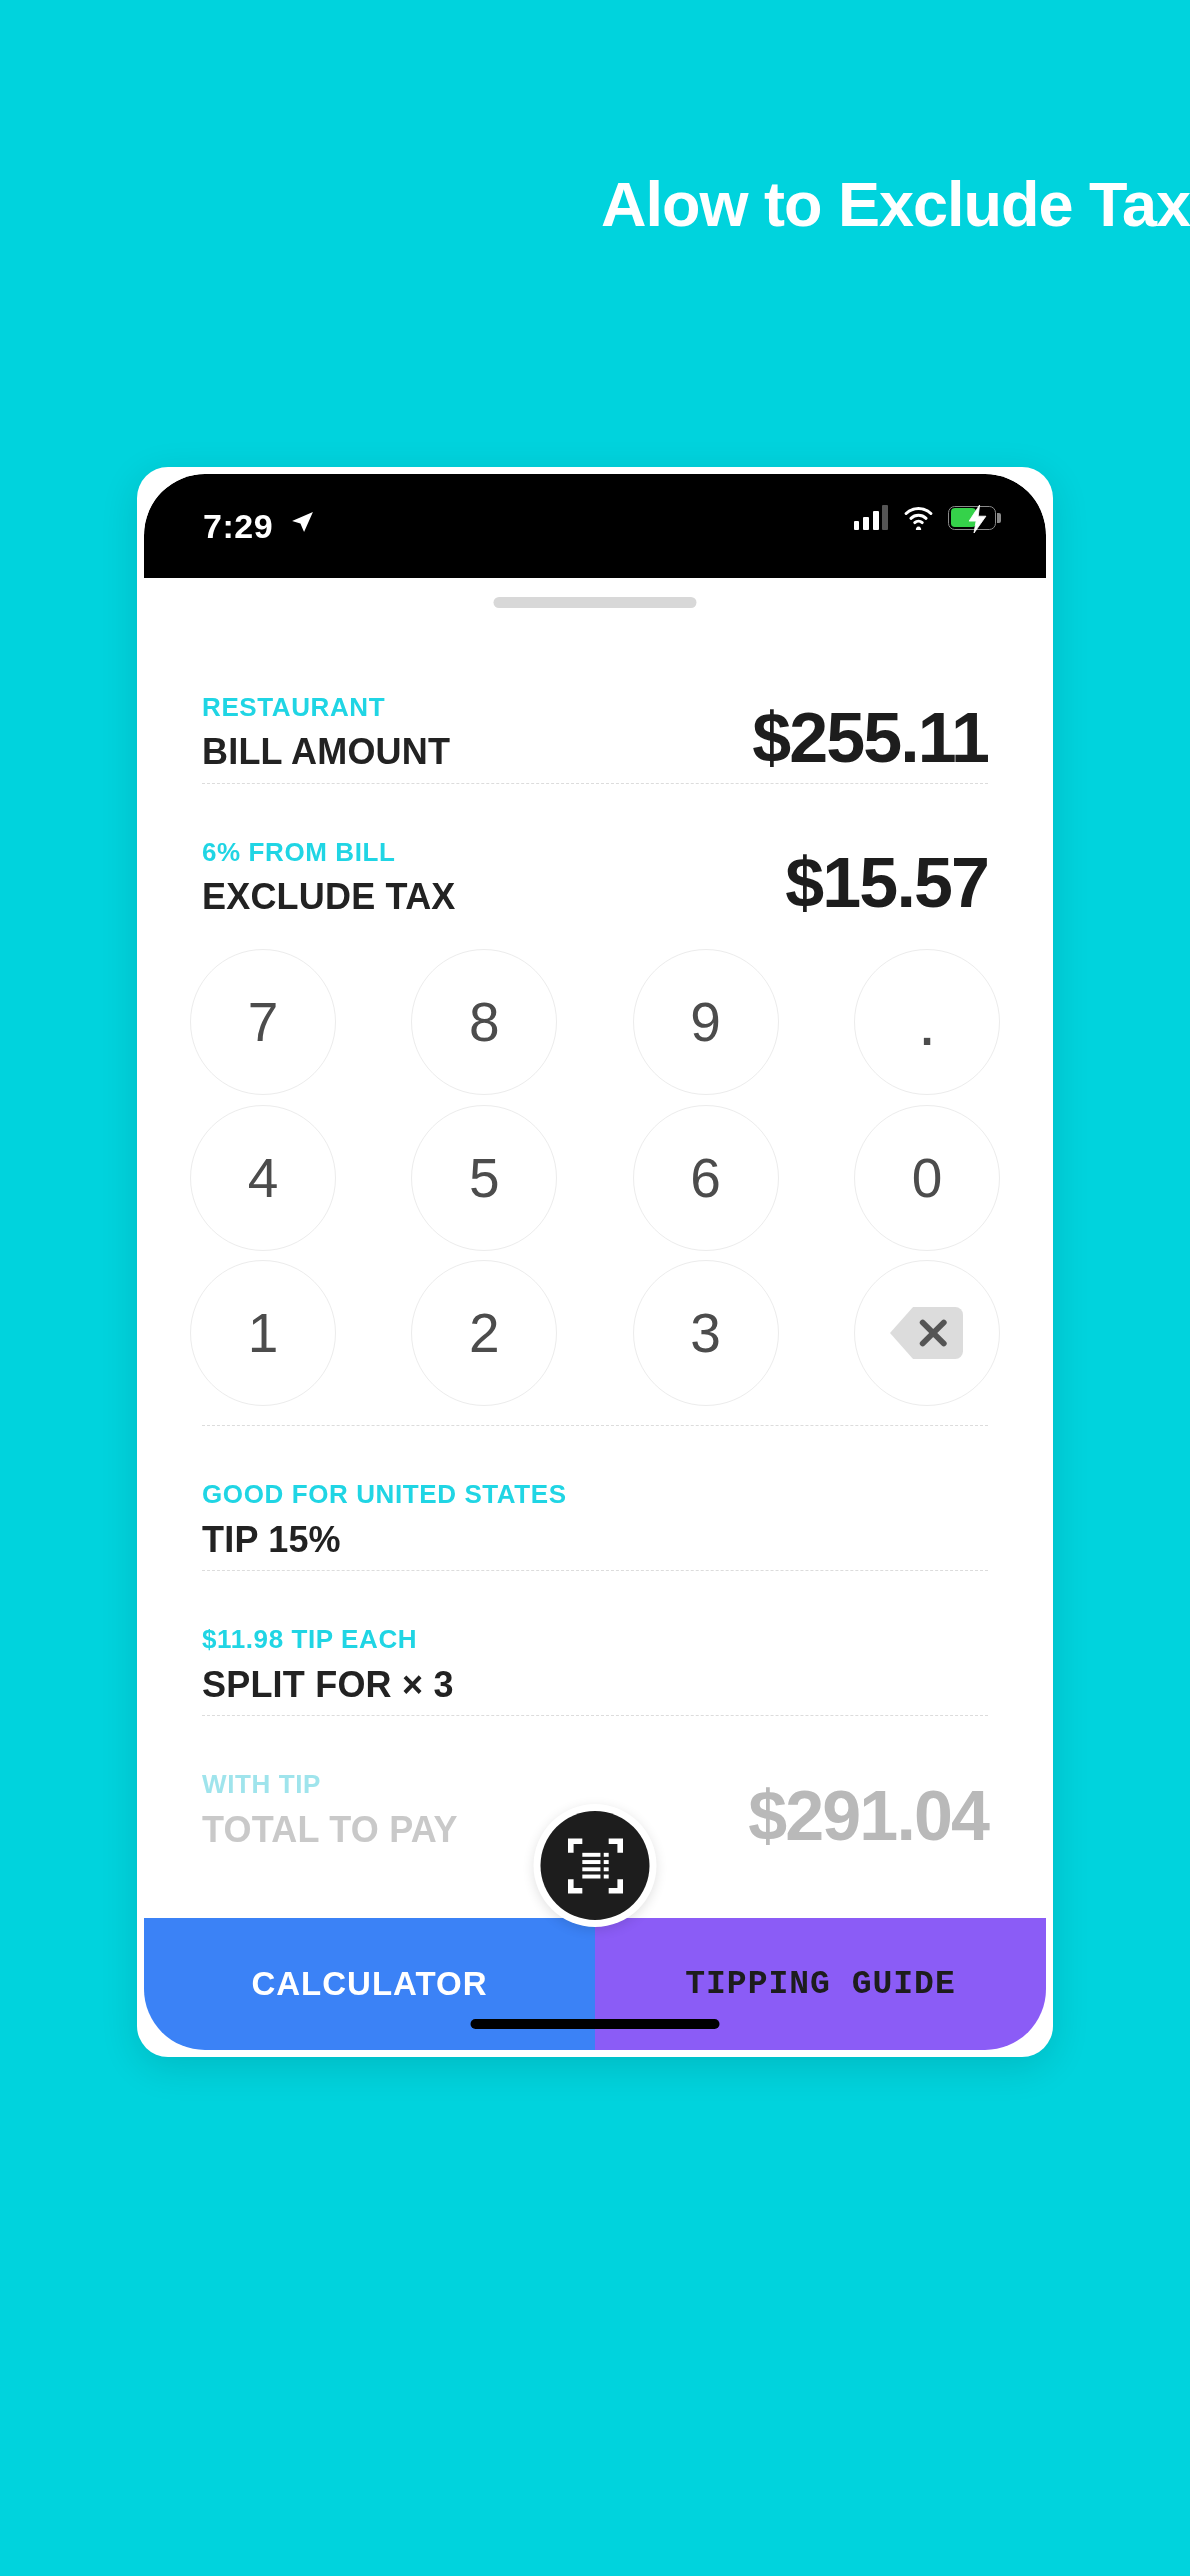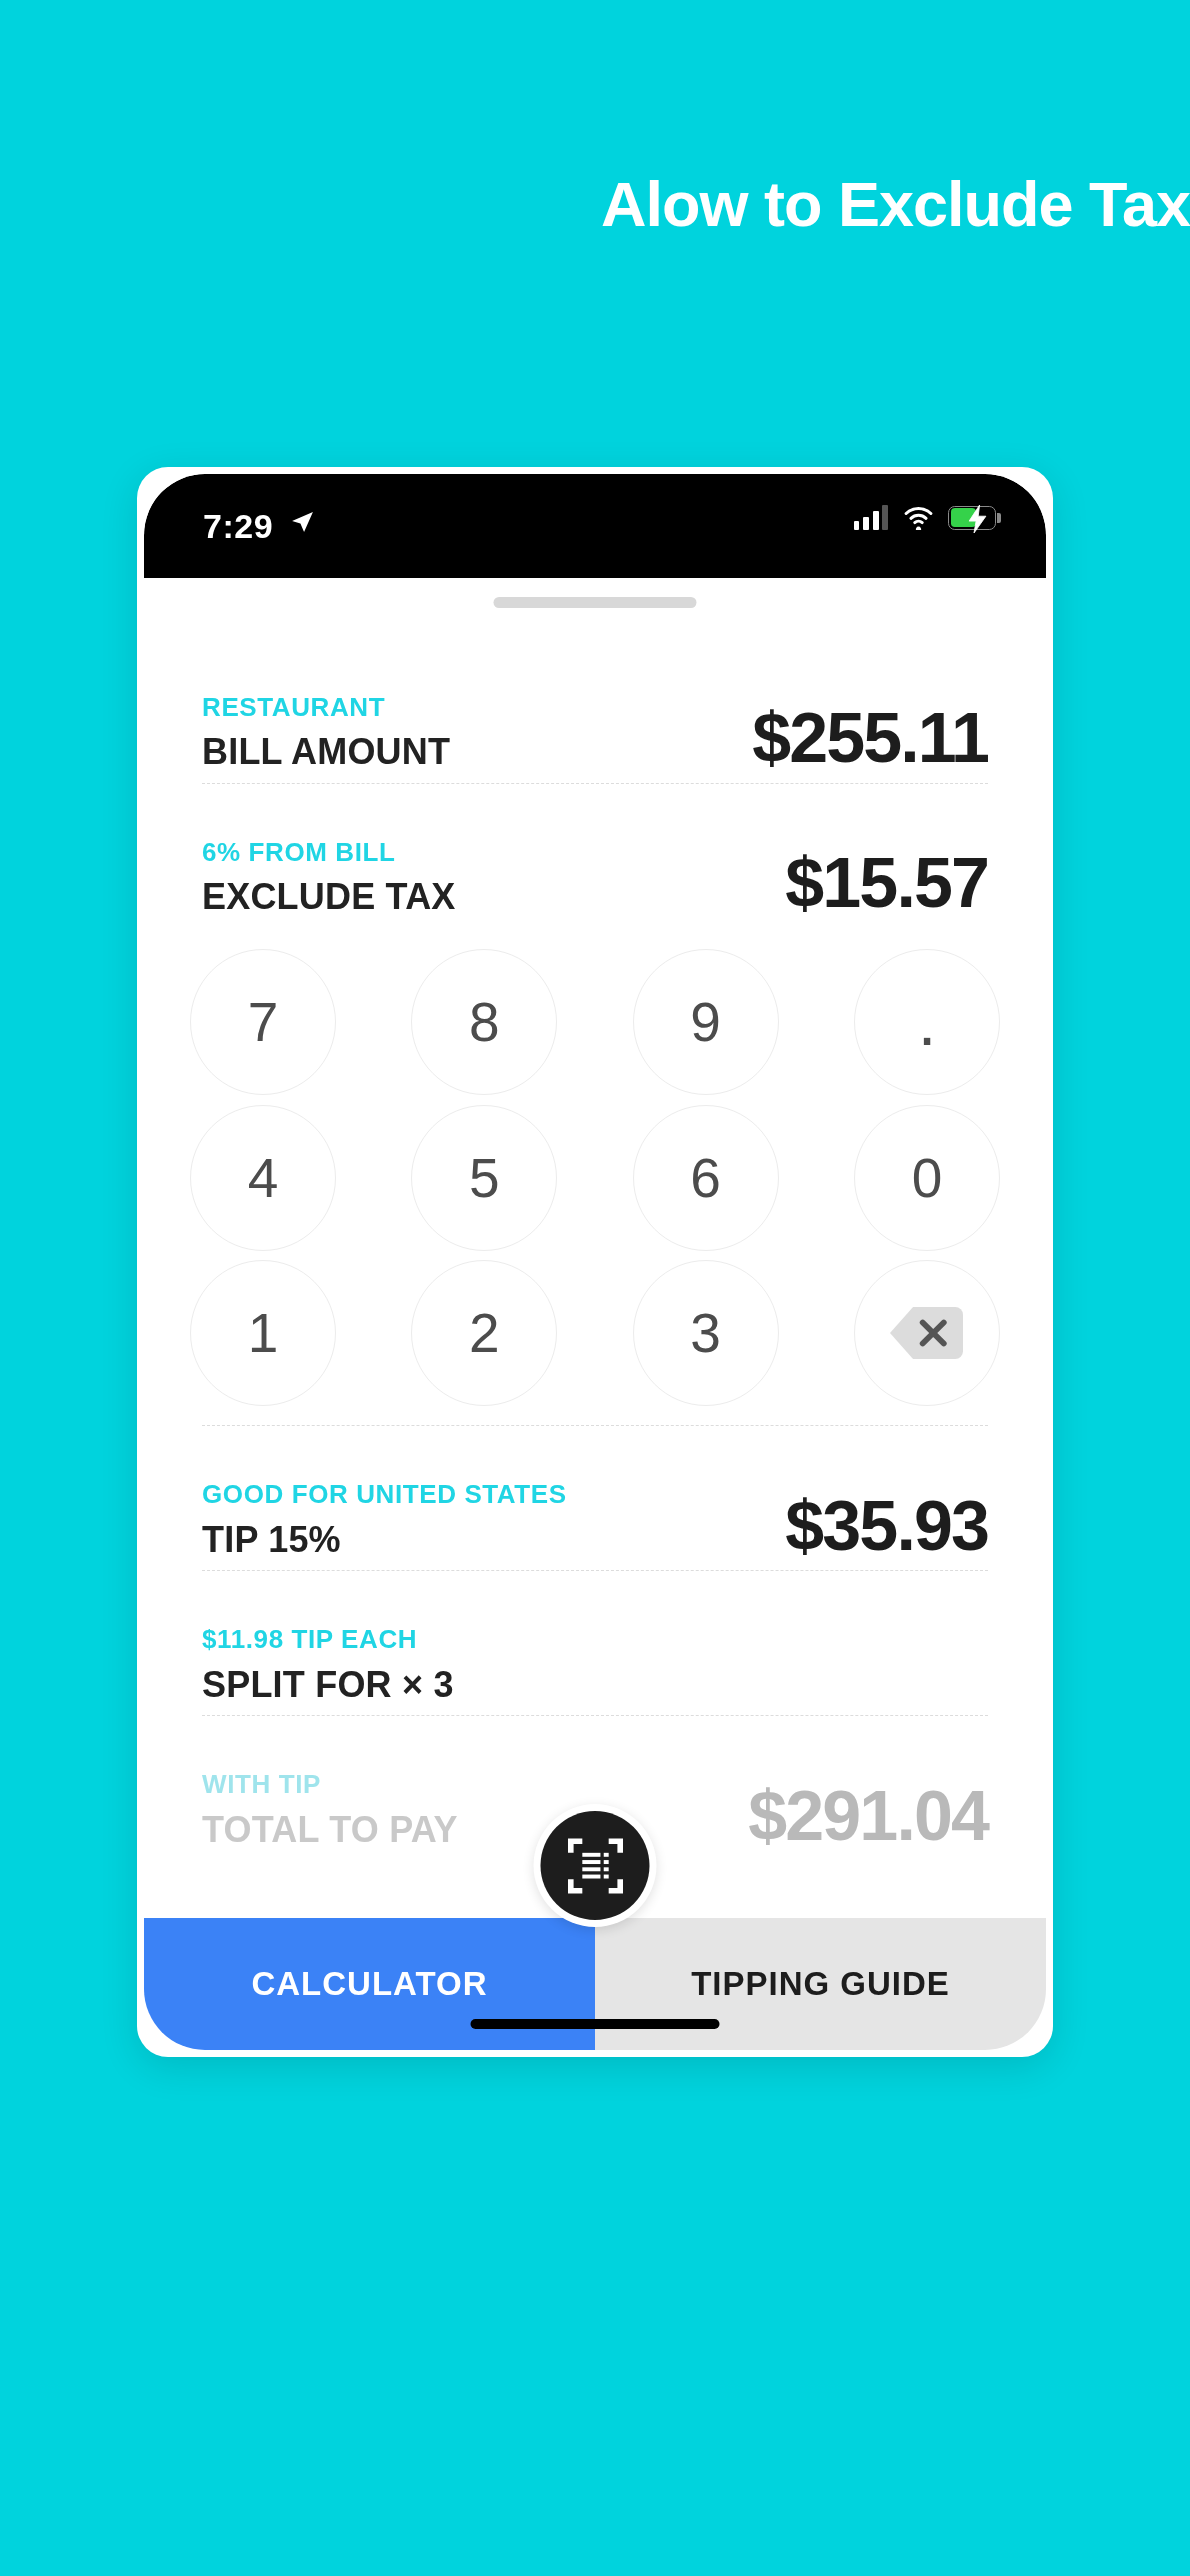--- a/index.html
+++ b/index.html
@@ -151,21 +151,21 @@
     position:absolute; bottom:0; left:0; width:100%; height:132px;
     display:flex; z-index:3;
   }
   .tab {
     flex:1;
     display:flex; align-items:center; justify-content:center;
     font-size:33px; font-weight:bold; letter-spacing:1px;
     text-transform:uppercase;
   }
   .tab.active { background:#3b82f6; color:#ffffff; }
-  .tab.inactive { background:#e5e5e5; color:#1d1d1d; }
+  .tab.inactive { background:#8b5cf6; color:#1d1d1d;font-family:Liberation Mono, monospace; }
 
   .home-indicator {
     position:absolute; bottom:21px; left:50%;
     transform:translateX(-50%);
     width:249px; height:10.5px; border-radius:5.8px; background:#000000;
     z-index:6;
   }
 </style>
 </head>
 <body>
@@ -249,21 +249,20 @@
         </div>
       </div>
 
       <div class="divider"></div>
 
       <div class="row">
         <div class="row-left">
           <div class="row-sub">GOOD FOR UNITED STATES</div>
           <div class="row-title">TIP 15%</div>
         </div>
-        <div class="row-value">$35.93</div>
       </div>
       <div class="divider"></div>
 
       <div class="row">
         <div class="row-left">
           <div class="row-sub">$11.98 TIP EACH</div>
           <div class="row-title">SPLIT FOR × 3</div>
         </div>
       </div>
       <div class="divider"></div>

